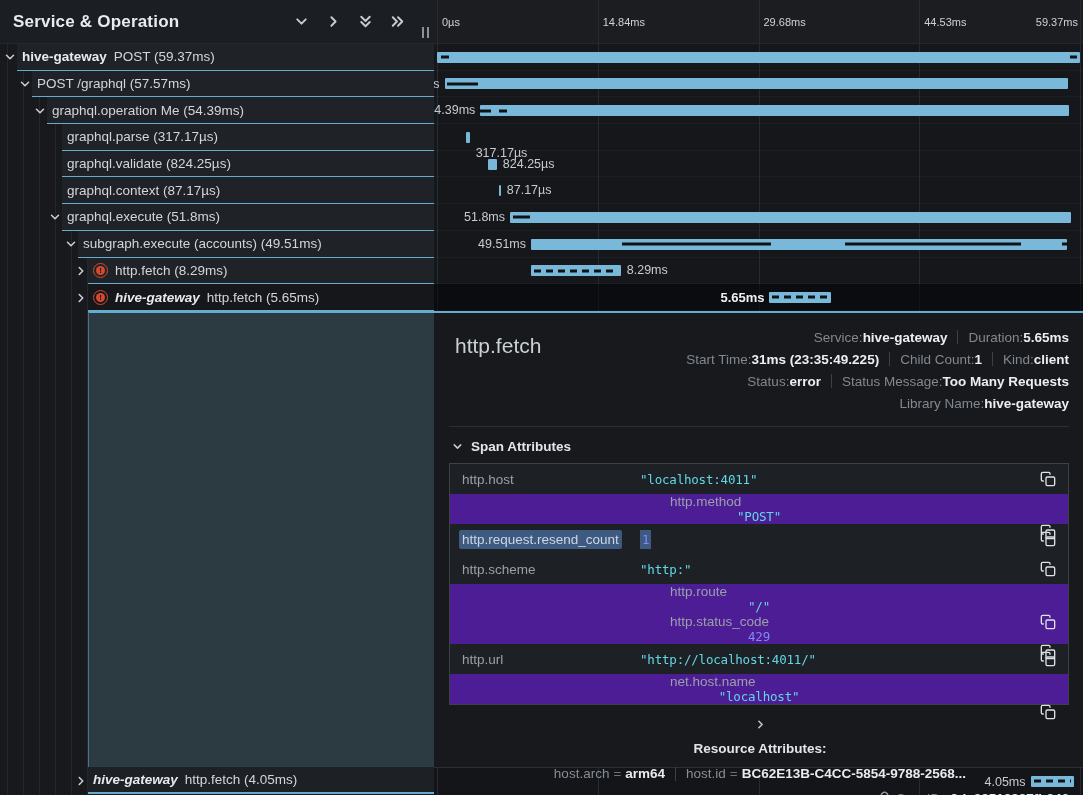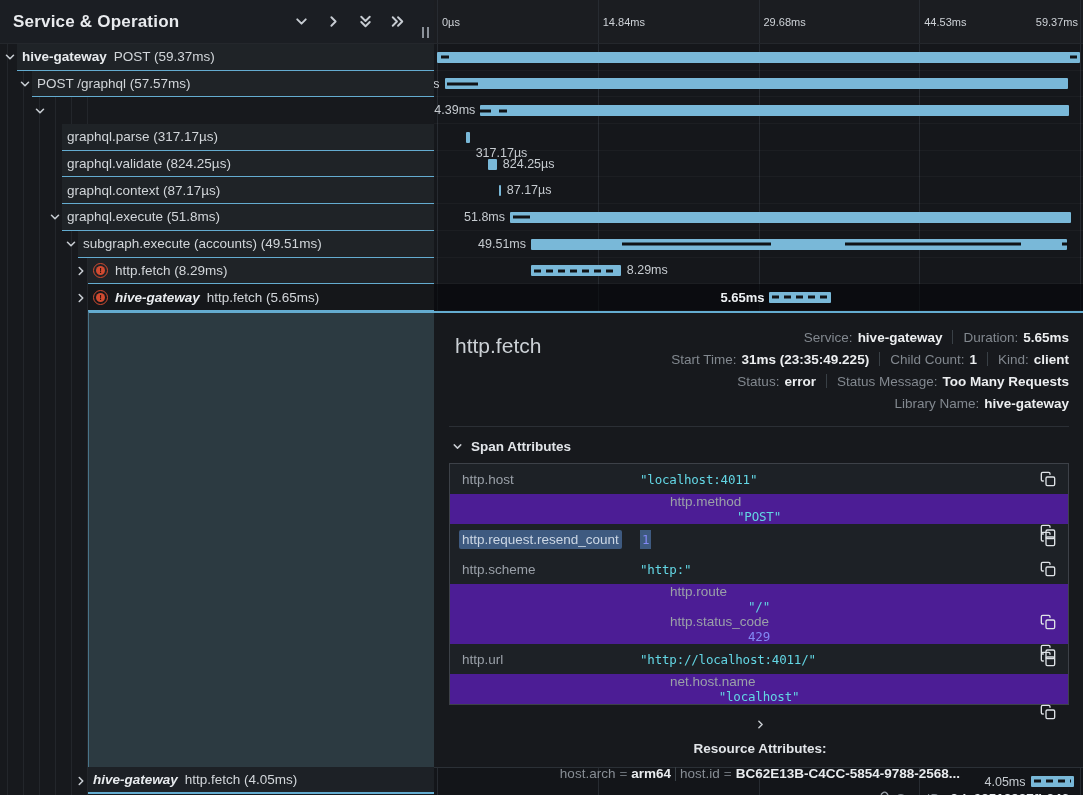--- a/index.html
+++ b/index.html
@@ -60,21 +60,21 @@
     font-size:12.5px; color:#c6cbd0; white-space:nowrap;}
   .blabel.bold{color:#eef1f4; font-weight:700; font-size:13px;}
 
   
   .detail{position:absolute; left:0; top:311px; width:649px; height:456px; background:#17191d;
     border-top:2px solid var(--underline); padding:13px 14px 0 15px; z-index:2;}
   .dhead{display:flex; justify-content:space-between; align-items:flex-start;}
   .dtitle{margin-left:6px; margin-top:8px; font-size:21px; color:#cbd0d5;}
   .dmeta{display:flex; flex-direction:column; align-items:flex-end;}
   .mline{display:flex; align-items:center; height:22px; gap:10px; font-size:13.5px;}
-  .mitem{display:flex; gap:5px; align-items:center;}
+  .mitem{display:flex; align-items:center;}
   .mlabel{color:#82888f;}
   .mvalue{color:#eceef0; font-weight:700;}
   .vsep{width:1px; height:14px; background:#394046;}
   .ddiv{height:1px; background:#2b2f35; margin-top:12px;}
   .sahead{margin:12px 0 9px 2px; display:flex; align-items:center; gap:7px; cursor:pointer;}
   .schev{width:13px; height:13px; color:#c7cbd0; display:flex;}
   .satitle,.ratitle{font-size:13.5px; font-weight:700; color:#e2e5e9;}
   .atable{border:1px solid #3d4148;}
   .arow{height:30px; display:flex; align-items:center; padding:0 12px;}
   .arow.odd{background:#1d2126;}
@@ -155,20 +155,23 @@
           <div class="tcontent" style="margin-left: 32px;">
             <span class="tlabel">POST /graphql (57.57ms)</span>
           </div>
         </div>
         <div class="trow">
           <span class="tchev" style="left: 33px;">
             <svg viewBox="0 0 16 16" fill="none" stroke="currentColor" stroke-width="1.8" stroke-linecap="round" stroke-linejoin="round">
               <polyline points="4,6 8,10 12,6"></polyline>
             </svg>
           </span>
+          <div class="tcontent" style="margin-left: 47px;">
+            <span class="tlabel">graphql.operation Me (54.39ms)</span>
+          </div>
         </div>
         <div class="trow">
           <div class="tcontent" style="margin-left: 62px;">
             <span class="tlabel">graphql.parse (317.17µs)</span>
           </div>
         </div>
         <div class="trow">
           <div class="tcontent" style="margin-left: 62px;">
             <span class="tlabel">graphql.validate (824.25µs)</span>
           </div>
@@ -455,21 +458,21 @@
             </span>
           </div>
         </div>
       <div class="rarow">
         <span class="schev" id="raChev">
             <svg viewBox="0 0 16 16" fill="none" stroke="currentColor" stroke-width="1.8" stroke-linecap="round" stroke-linejoin="round">
               <polyline points="6,4 10,8 6,12"></polyline>
             </svg>
           </span>
         <span class="ratitle">Resource Attributes:</span>
-        <span id="raItems" style="display:flex;align-items:center;gap:4px;">
+        <span id="raItems" style="display:flex;align-items:center;gap:10px;">
             <span><span class="rakey">host.arch</span><span class="raeq">=</span><span class="raval">arm64</span></span>
             <span class="vsep"></span>
             <span><span class="rakey">host.id</span><span class="raeq">=</span><span class="raval">BC62E13B-C4CC-5854-9788-2568...</span></span>
           </span>
       </div>
       <div class="sidrow">
         <span class="linkico" id="linkIcon">
             <svg viewBox="0 0 24 24" fill="none" stroke="currentColor" stroke-width="2.2" stroke-linecap="round" stroke-linejoin="round">
               <path d="M10 13a5 5 0 0 0 7.54.54l3-3a5 5 0 0 0-7.07-7.07l-1.72 1.71"></path>
               <path d="M14 11a5 5 0 0 0-7.54-.54l-3 3a5 5 0 0 0 7.07 7.07l1.71-1.71"></path>

